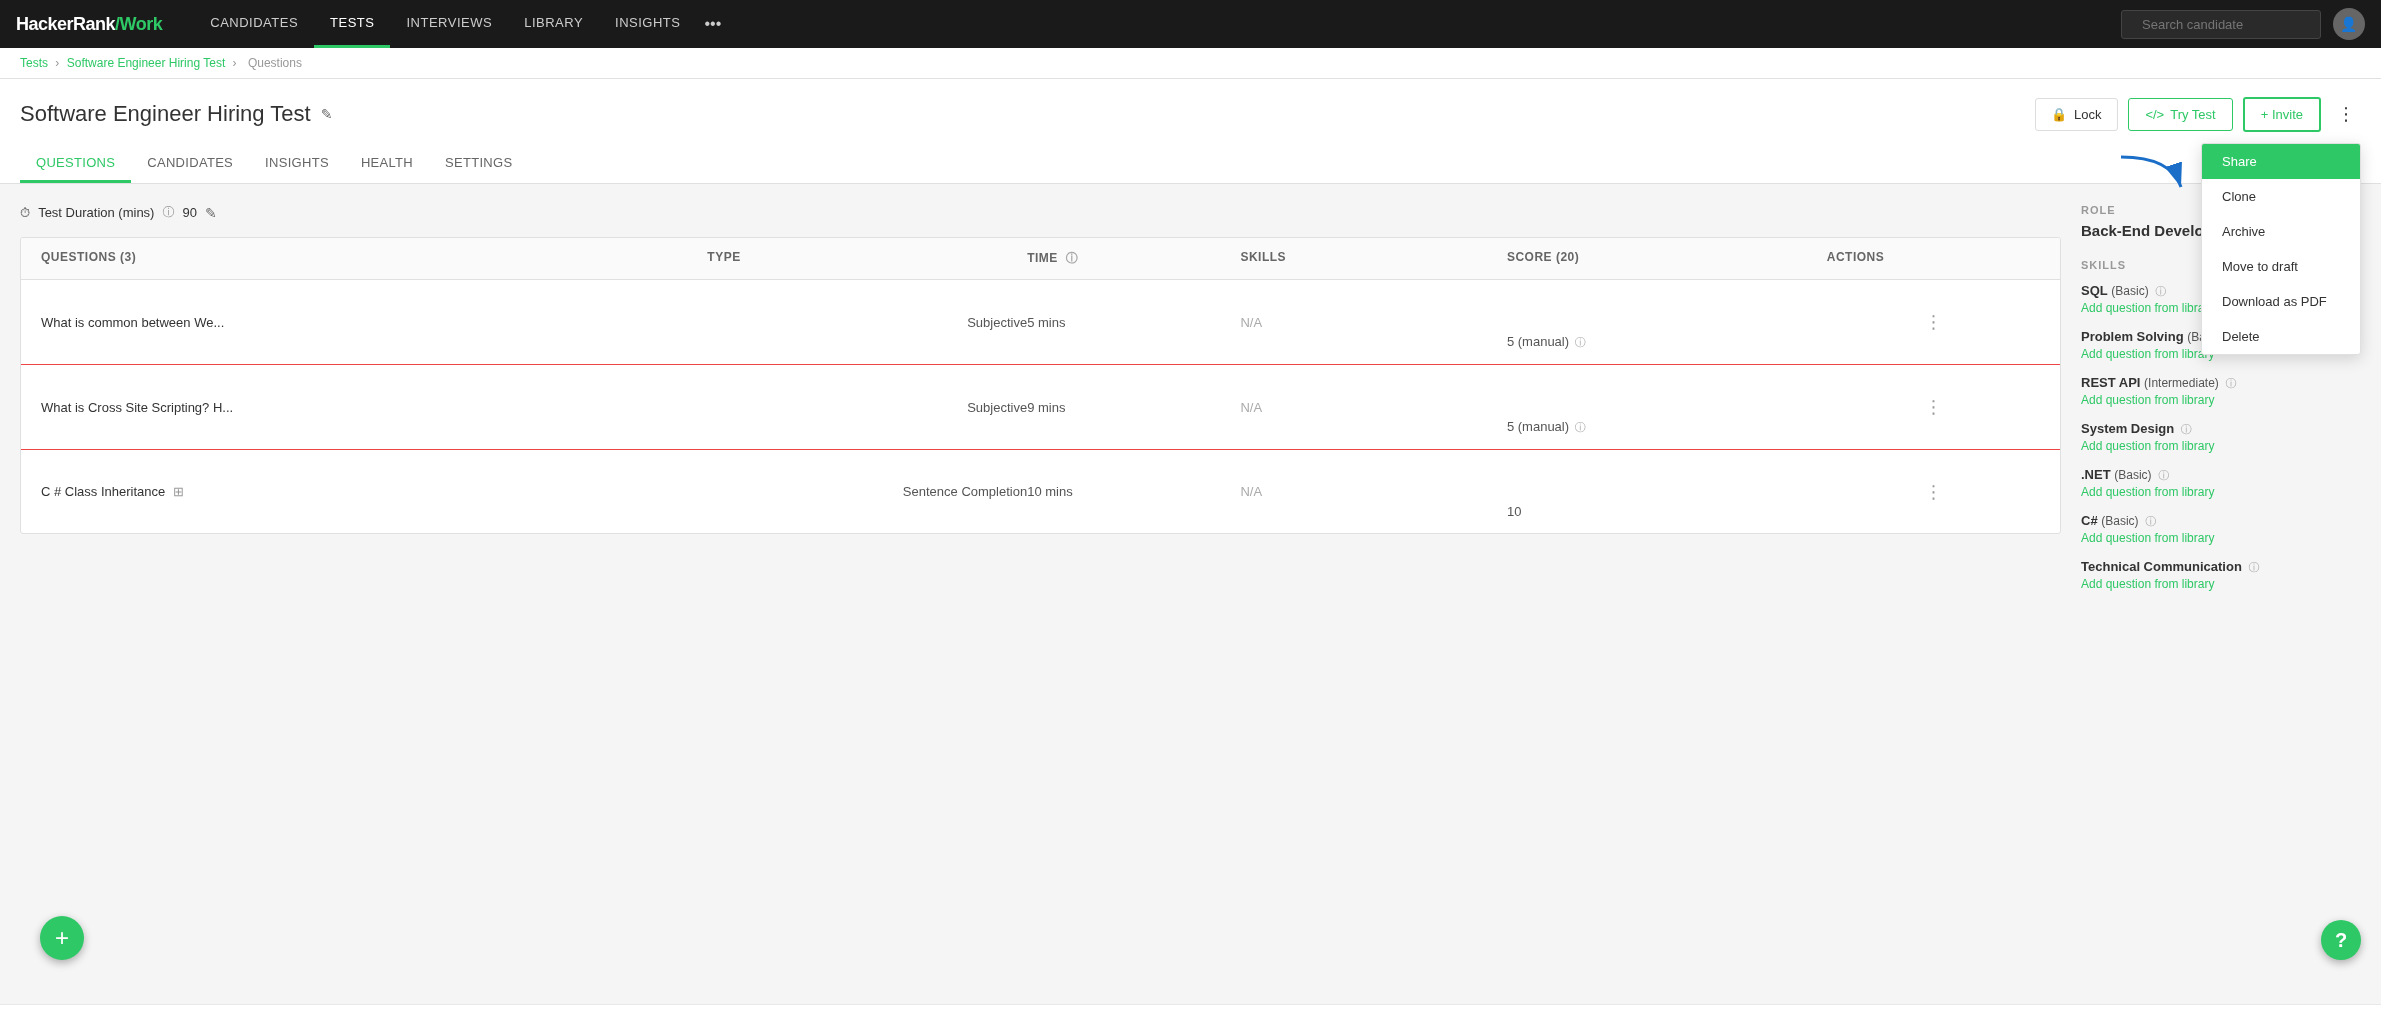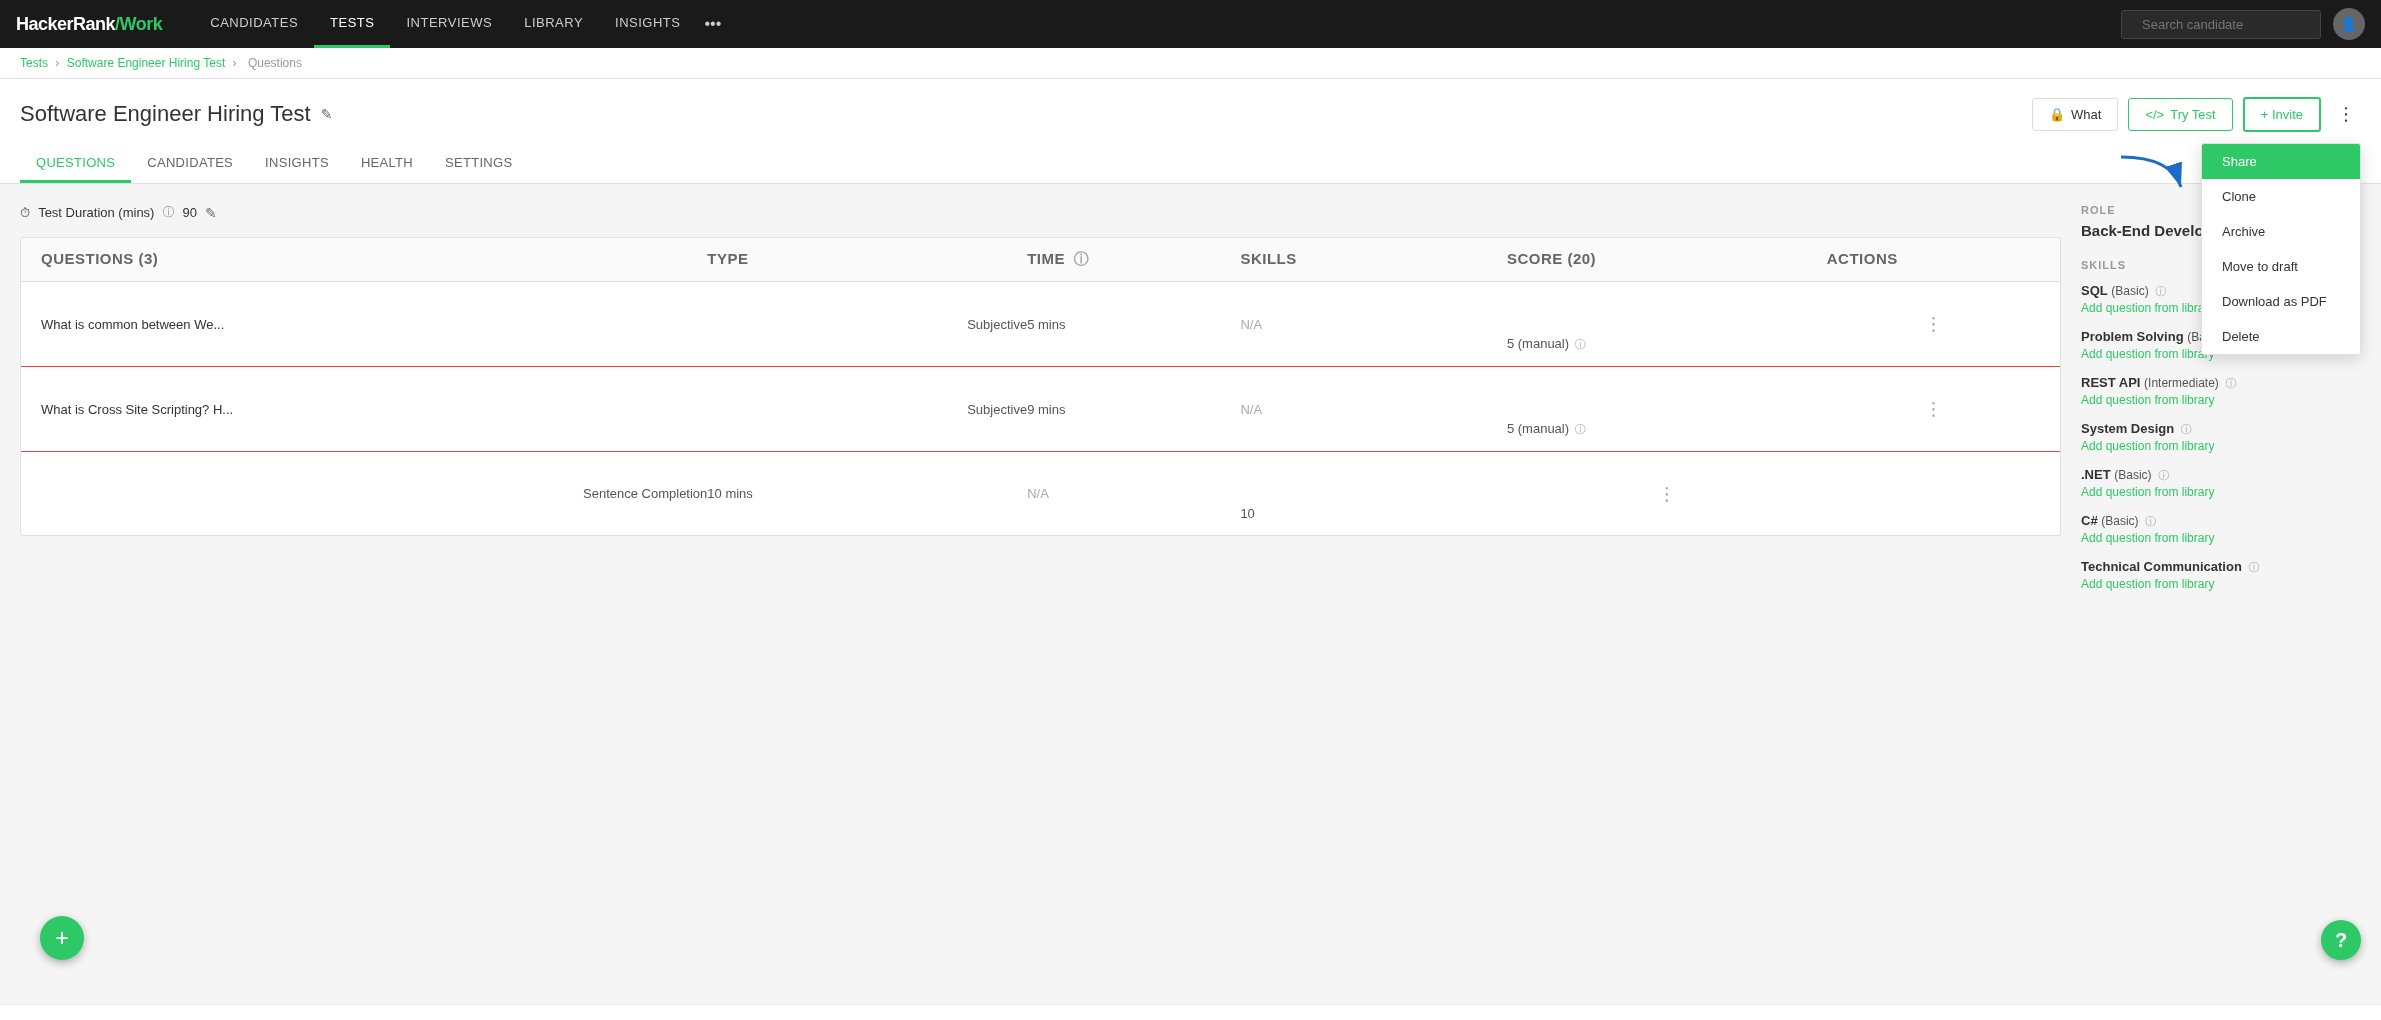--- a/index.html
+++ b/index.html
@@ -249,21 +249,21 @@
       border: 1px solid #e0e0e0;
       border-radius: 3px;
       overflow: hidden;
     }
     .table-header {
       display: grid;
       grid-template-columns: 2.5fr 1.2fr 0.8fr 1fr 1.2fr 0.8fr;
       padding: 12px 20px;
       background: #fafafa;
       border-bottom: 1px solid #e0e0e0;
-      font-size: 15px;
+      font-size: 12px;
       font-weight: 600;
       color: #666;
       letter-spacing: 0.5px;
     }
     .table-row {
       display: grid;
       grid-template-columns: 2.5fr 1.2fr 0.8fr 1fr 1.2fr 0.8fr;
       padding: 14px 20px;
       border-bottom: 1px solid #ef4444;
       align-items: center;
@@ -422,21 +422,21 @@
 
 <div class="page-header">
   <div class="page-title-row">
     <div class="page-title">
       <span>Software Engineer Hiring Test</span>
       <span class="edit-icon">✎</span>
     </div>
     <div class="header-actions">
       <button class="btn-lock">
         <span>🔒</span>
-        <span>What</span>
+        <span>Lock</span>
       </button>
       <button class="btn-try-test">
         <span>&lt;/&gt;</span>
         <span>Try Test</span>
       </button>
       <button class="btn-invite">
         <span>+ Invite</span>
       </button>
       <span class="btn-more-vert">⋮</span>
 
@@ -513,20 +513,24 @@
         <span class="q-time">9 mins</span>
         <span class="q-skills">N/A</span>
         <span class="q-score">
           <span>5 (manual)</span>
           <span class="score-info">ⓘ</span>
         </span>
         <span class="actions-dots">⋮</span>
       </div>
 
       <div class="table-row">
+        <span class="q-name">
+          <span>C # Class Inheritance</span>
+          <span class="q-icon">⊞</span>
+        </span>
         <span class="q-type">Sentence Completion</span>
         <span class="q-time">10 mins</span>
         <span class="q-skills">N/A</span>
         <span class="q-score">10</span>
         <span class="actions-dots">⋮</span>
       </div>
     </div>
   </div>
 
   <div class="sidebar">

